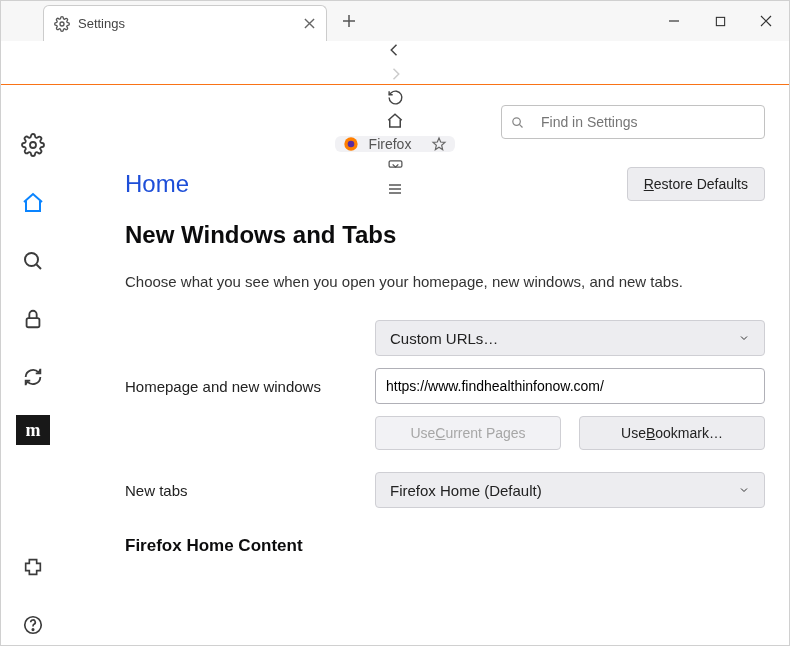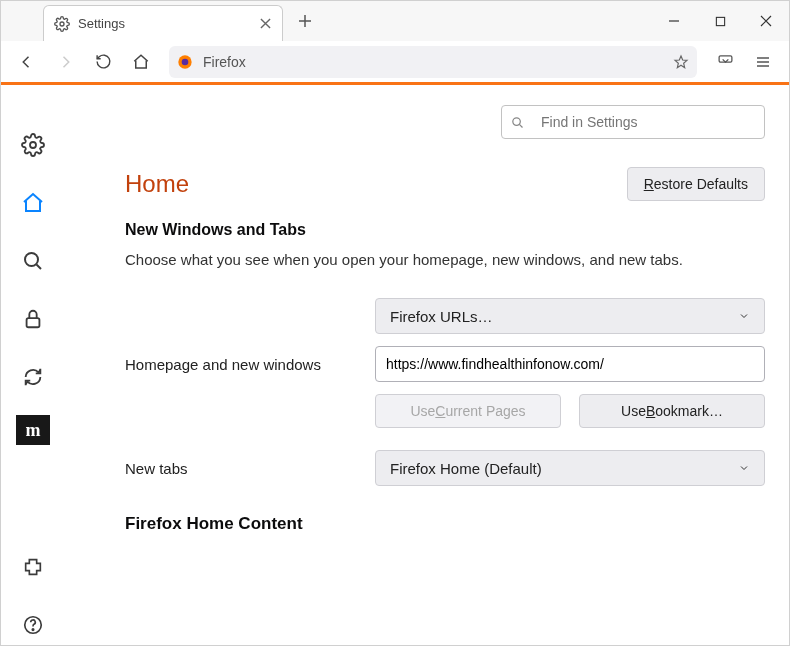--- a/index.html
+++ b/index.html
@@ -16,21 +16,21 @@
     
     .titlebar {
       height: 40px;
       display: flex;
       align-items: center;
       background: #f7f7f7;
     }
     .tab {
       margin-left: 42px;
       height: 36px;
-      width: 240px;
+      width: 284px;
       border: 1px solid #ccc;
       border-bottom: none;
       border-top-left-radius: 6px;
       border-top-right-radius: 6px;
       background: #fff;
       display: flex;
       align-items: center;
       padding: 0 10px;
       gap: 8px;
       margin-top: 4px;
@@ -44,21 +44,22 @@
     .win-controls { margin-left:auto; display:flex; }
     .win-btn { width:46px; height:40px; display:flex; align-items:center; justify-content:center; color:#333; }
 
     
     .toolbar {
       height: 44px;
       display:flex;
       align-items:center;
       padding: 0 10px;
       gap: 6px;
-      border-bottom: 3px solid #f97316;
+      border-bottom: 1px solid #f97316;
+      flex-direction: column;
     }
     .nav-btn {
       width: 32px; height: 32px; display:flex; align-items:center; justify-content:center;
       border-radius:4px; color:#444;
     }
     .nav-btn.disabled { color:#bbb; }
     .addrbar {
       flex:1;
       height:32px;
       border-radius:6px;
@@ -105,28 +106,28 @@
     .search-box {
       width: 264px; height:34px;
       border:1px solid #c2c2c2; border-radius:4px;
       display:flex; align-items:center; padding:0 8px; gap:16px;
       color:#777;
     }
     .search-box input {
       border:none; outline:none; flex:1; font-size:14px; color:#333; background:transparent;
     }
     .heading-row { display:flex; align-items:center; justify-content:space-between; margin-bottom: 20px; }
-    .h1 { font-size:24px; font-weight:500; color:#c2410c; }
+    .h1 { font-size:24px; font-weight:500; color:#1d4ed8; }
     .btn {
       height:34px; padding:0 16px; border:1px solid #cfcfd4; border-radius:4px;
       background:#ededf0; font-size:14px; color:#222; display:inline-flex; align-items:center;
       cursor:pointer;
     }
     .btn.disabled { color:#a7a7a7; background:#f2f2f5; }
-    .h2 { font-size:16px; font-weight:600; margin-bottom:12px; }
+    .h2 { font-size:24px; font-weight:600; margin-bottom:24px; }
     .desc { font-size:15px; color:#333; margin-bottom: 30px; }
 
     .field-row {
       display:flex; align-items:center; gap:20px; margin-bottom:12px;
     }
     .field-label { width: 230px; font-size:15px; color:#222; }
     .select {
       flex:1; height:36px; border-radius:4px; background:#ededf0; border:1px solid #cfcfd4;
       display:flex; align-items:center; justify-content:space-between; padding:0 14px;
       font-size:15px; color:#222;
@@ -309,21 +310,21 @@
           <span>estore Defaults</span>
         </div>
     </div>
 
     <div class="h2">New Windows and Tabs</div>
     <div class="desc">Choose what you see when you open your homepage, new windows, and new tabs.</div>
 
     <div class="field-row">
       <div class="field-label"></div>
       <div class="select">
-        <span>Firefox URLs…</span>
+        <span>Custom URLs…</span>
         <span>
           <svg width="12" height="12" viewBox="0 0 24 24" fill="none" stroke="#333" stroke-width="2">
               <path d="M6 9 L12 15 L18 9"></path>
             </svg>
         </span>
       </div>
     </div>
 
     <div class="field-row">
       <div class="field-label">Homepage and new windows</div>

